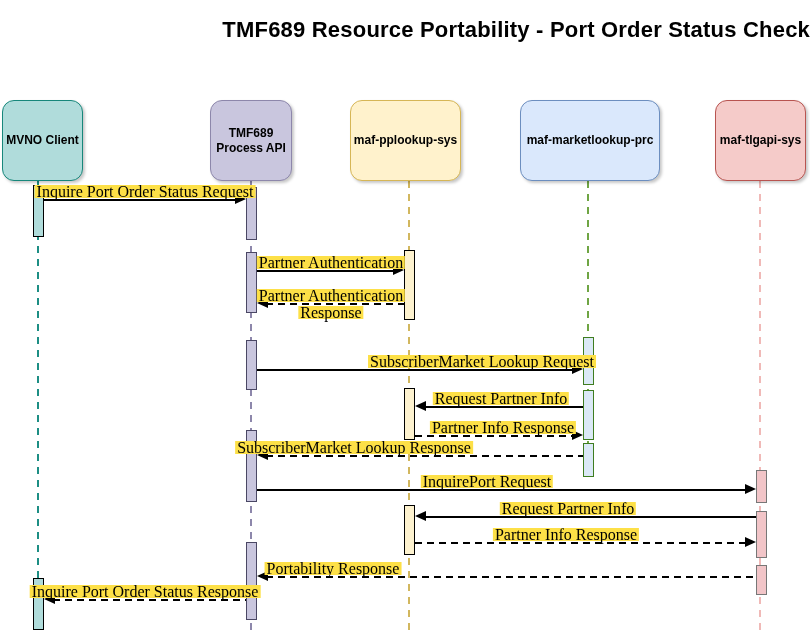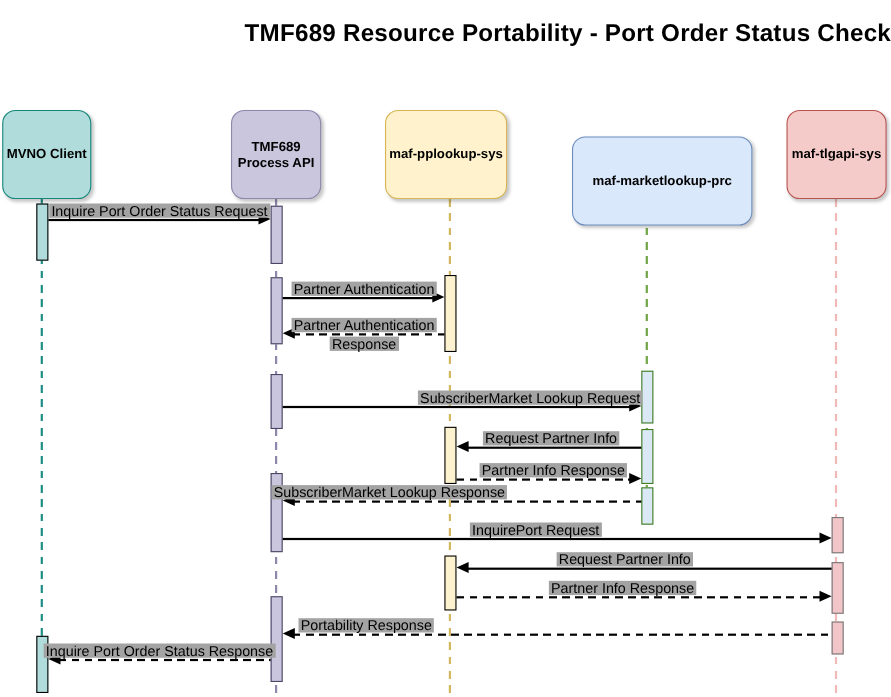--- a/index.html
+++ b/index.html
@@ -17,21 +17,21 @@
     font-size:12px;font-weight:bold;text-align:center;line-height:15px;
     box-shadow:2px 2px 3px rgba(0,0,0,0.22);z-index:3;box-sizing:border-box;
     white-space:nowrap;
   }
   .lifeline{position:absolute;width:2px;z-index:1;}
   .bar{position:absolute;width:11px;box-sizing:border-box;z-index:2;}
   .mline{position:absolute;height:2px;z-index:4;}
   .ahead{position:absolute;width:0;height:0;z-index:5;}
   .mlabel{
     position:absolute;transform:translateX(-50%);white-space:nowrap;
-    font-size:13px;line-height:13px;background:#a3a3a3;padding:0 2px;z-index:6;
+    font-size:16px;line-height:13px;background:#fde047;padding:0 2px;z-index:6;font-family:Liberation Serif, serif;
   }
 </style>
 </head>
 <body>
 
 <div id="canvas">
   <div class="title">TMF689 Resource Portability - Port Order Status Check</div>
 <div class="lifeline" style="left: 37px; top: 181px; height: 449px; background: repeating-linear-gradient(rgb(29, 142, 132) 0px, rgb(29, 142, 132) 7px, transparent 7px, transparent 13px);"></div>
     <div class="lifeline" style="left: 250px; top: 181px; height: 449px; background: repeating-linear-gradient(rgb(141, 135, 171) 0px, rgb(141, 135, 171) 7px, transparent 7px, transparent 13px);"></div>
     <div class="lifeline" style="left: 408px; top: 181px; height: 451px; background: repeating-linear-gradient(rgb(210, 183, 94) 0px, rgb(210, 183, 94) 7px, transparent 7px, transparent 13px);"></div>
@@ -56,21 +56,21 @@
     <div class="pbox" style="left: 2px; width: 81px; background: rgb(176, 220, 219); border: 1.5px solid rgb(23, 135, 123);">
       <div>MVNO Client</div>
     </div>
     <div class="pbox" style="left: 210px; width: 82px; background: rgb(201, 198, 222); border: 1.5px solid rgb(141, 135, 171);">
       <div>TMF689</div>
       <div>Process API</div>
     </div>
     <div class="pbox" style="left: 350px; width: 111px; background: rgb(255, 242, 204); border: 1.5px solid rgb(214, 182, 86);">
       <div>maf-pplookup-sys</div>
     </div>
-    <div class="pbox" style="left: 520px; width: 164px; background: rgb(218, 232, 252); border: 1.5px solid rgb(108, 142, 191); margin-top: 24px;">
+    <div class="pbox" style="left: 520px; width: 140px; background: rgb(218, 232, 252); border: 1.5px solid rgb(108, 142, 191);">
       <div>maf-marketlookup-prc</div>
     </div>
     <div class="pbox" style="left: 715px; width: 91px; background: rgb(245, 203, 201); border: 1.5px solid rgb(184, 84, 80);">
       <div>maf-tlgapi-sys</div>
     </div>
     <div class="mline" style="left: 44px; top: 199px; width: 193px; background: rgb(0, 0, 0);"></div>
     <div class="ahead" style="top: 194px; left: 235px; border-top: 5.5px solid transparent; border-bottom: 5.5px solid transparent; border-left: 11px solid rgb(0, 0, 0);"></div>
     <div class="mlabel" style="left: 145px; top: 185px;">Inquire Port Order Status Request</div>
     <div class="mline" style="left: 257px; top: 270px; width: 138px; background: rgb(0, 0, 0);"></div>
     <div class="ahead" style="top: 265px; left: 393px; border-top: 5.5px solid transparent; border-bottom: 5.5px solid transparent; border-left: 11px solid rgb(0, 0, 0);"></div>

